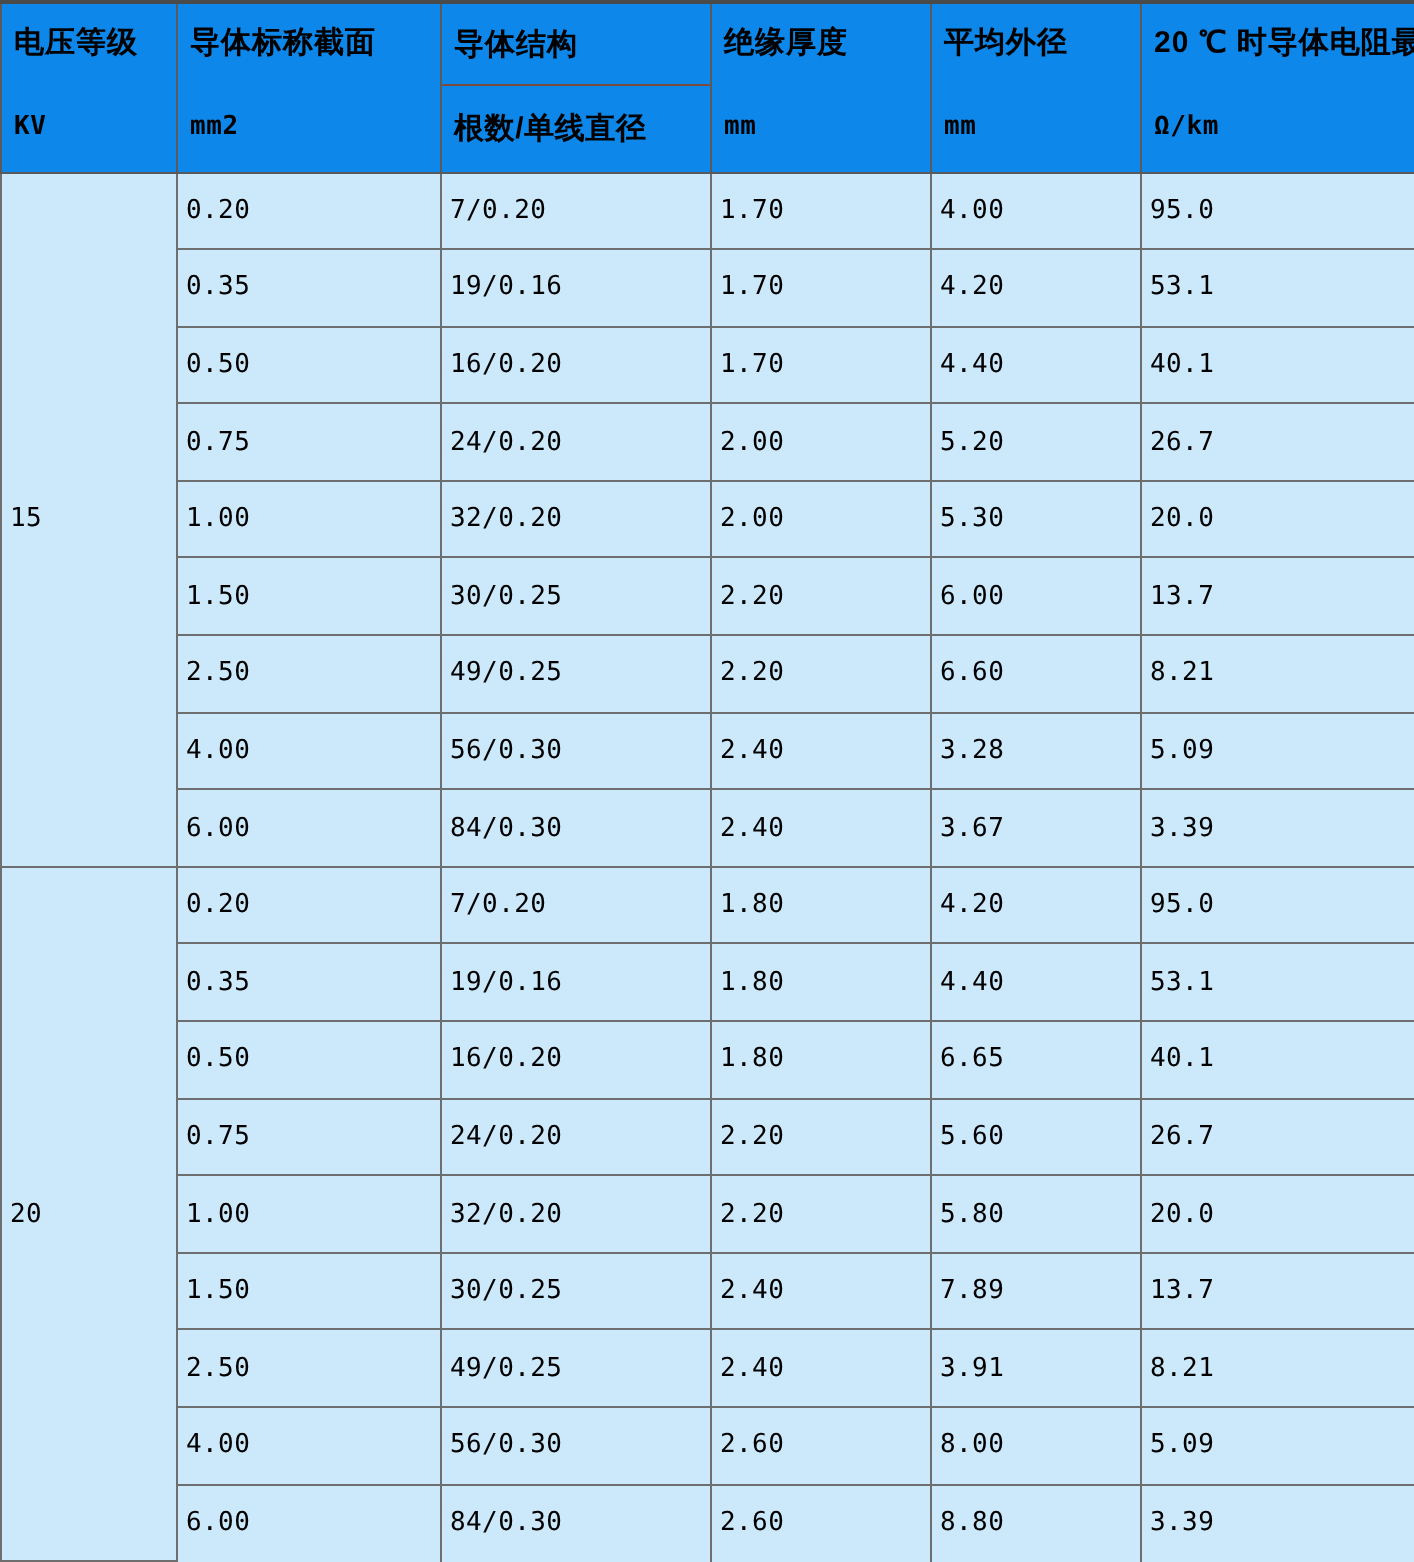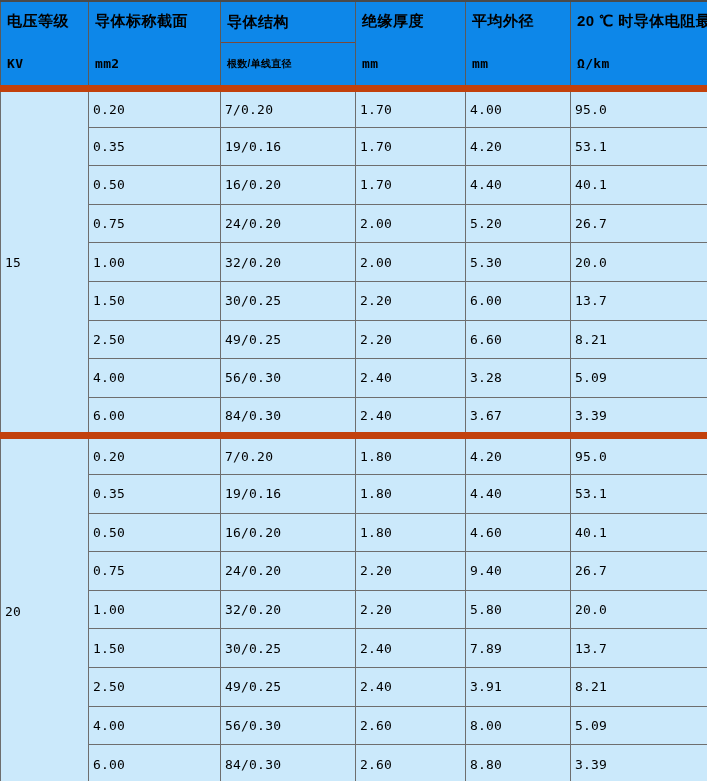--- a/index.html
+++ b/index.html
@@ -71,21 +71,21 @@
     box-sizing: border-box;
     font-family: "DejaVu Sans Mono", monospace;
     font-weight: bold;
   }
   
   th.split .hdr-sub {
     border-top: 1px solid #7a4a3a;
   }
   th.split .hdr-sub {
     font-family: "Liberation Sans", sans-serif;
-    font-size: 10px;
+    font-size: 15px;
   }
   th.split .hdr-main {
     flex: 0 0 40px;
   }
 
   
   tbody td {
     background: #cbe9fb;
     border: 1px solid #6e6e6e;
     padding: 0 0 0 4px;
@@ -96,21 +96,21 @@
     vertical-align: middle;
     text-align: left;
     box-sizing: border-box;
     letter-spacing: 0.2px;
   }
   td.group-cell {
     vertical-align: middle;
     padding-left: 4px;
   }
   tr.group-start td {
-    border-top: 7px solid #c2410c;
+    border-top: 1px solid #c2410c;
   }
   tbody tr:last-child td {
     border-bottom: none;
   }
 </style>
 </head>
 <body>
 
 <table class="spec-table">
   <colgroup>
@@ -238,28 +238,28 @@
         <td>0.35</td>
         <td>19/0.16</td>
         <td>1.80</td>
         <td>4.40</td>
         <td>53.1</td>
       </tr>
       <tr>
         <td>0.50</td>
         <td>16/0.20</td>
         <td>1.80</td>
-        <td>4.60</td>
+        <td>6.65</td>
         <td>40.1</td>
       </tr>
       <tr>
         <td>0.75</td>
         <td>24/0.20</td>
         <td>2.20</td>
-        <td>9.40</td>
+        <td>5.60</td>
         <td>26.7</td>
       </tr>
       <tr>
         <td>1.00</td>
         <td>32/0.20</td>
         <td>2.20</td>
         <td>5.80</td>
         <td>20.0</td>
       </tr>
       <tr>

